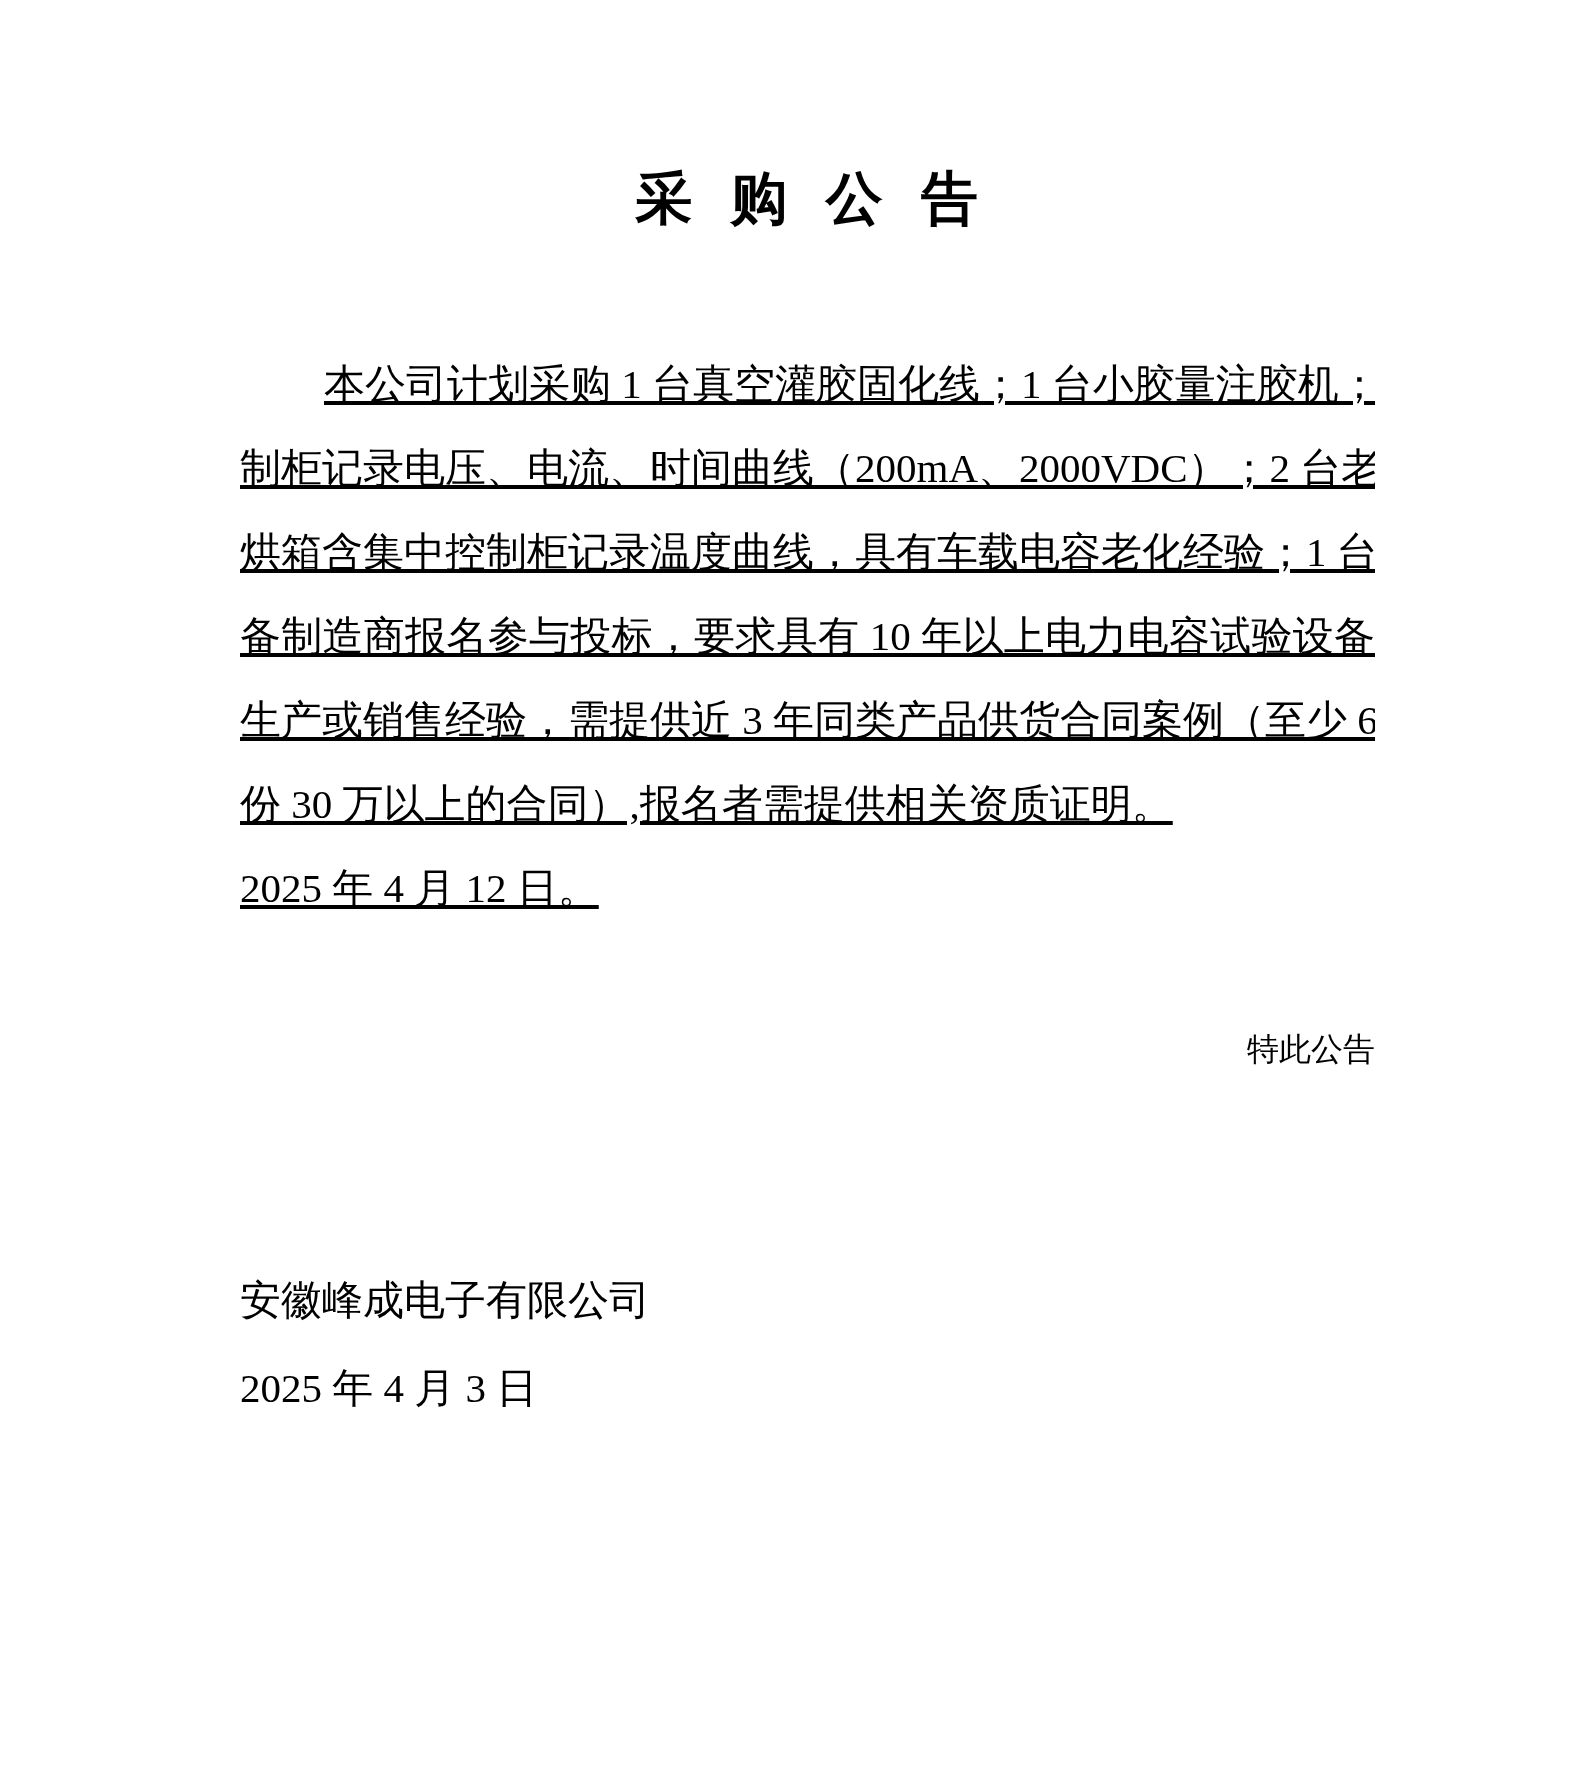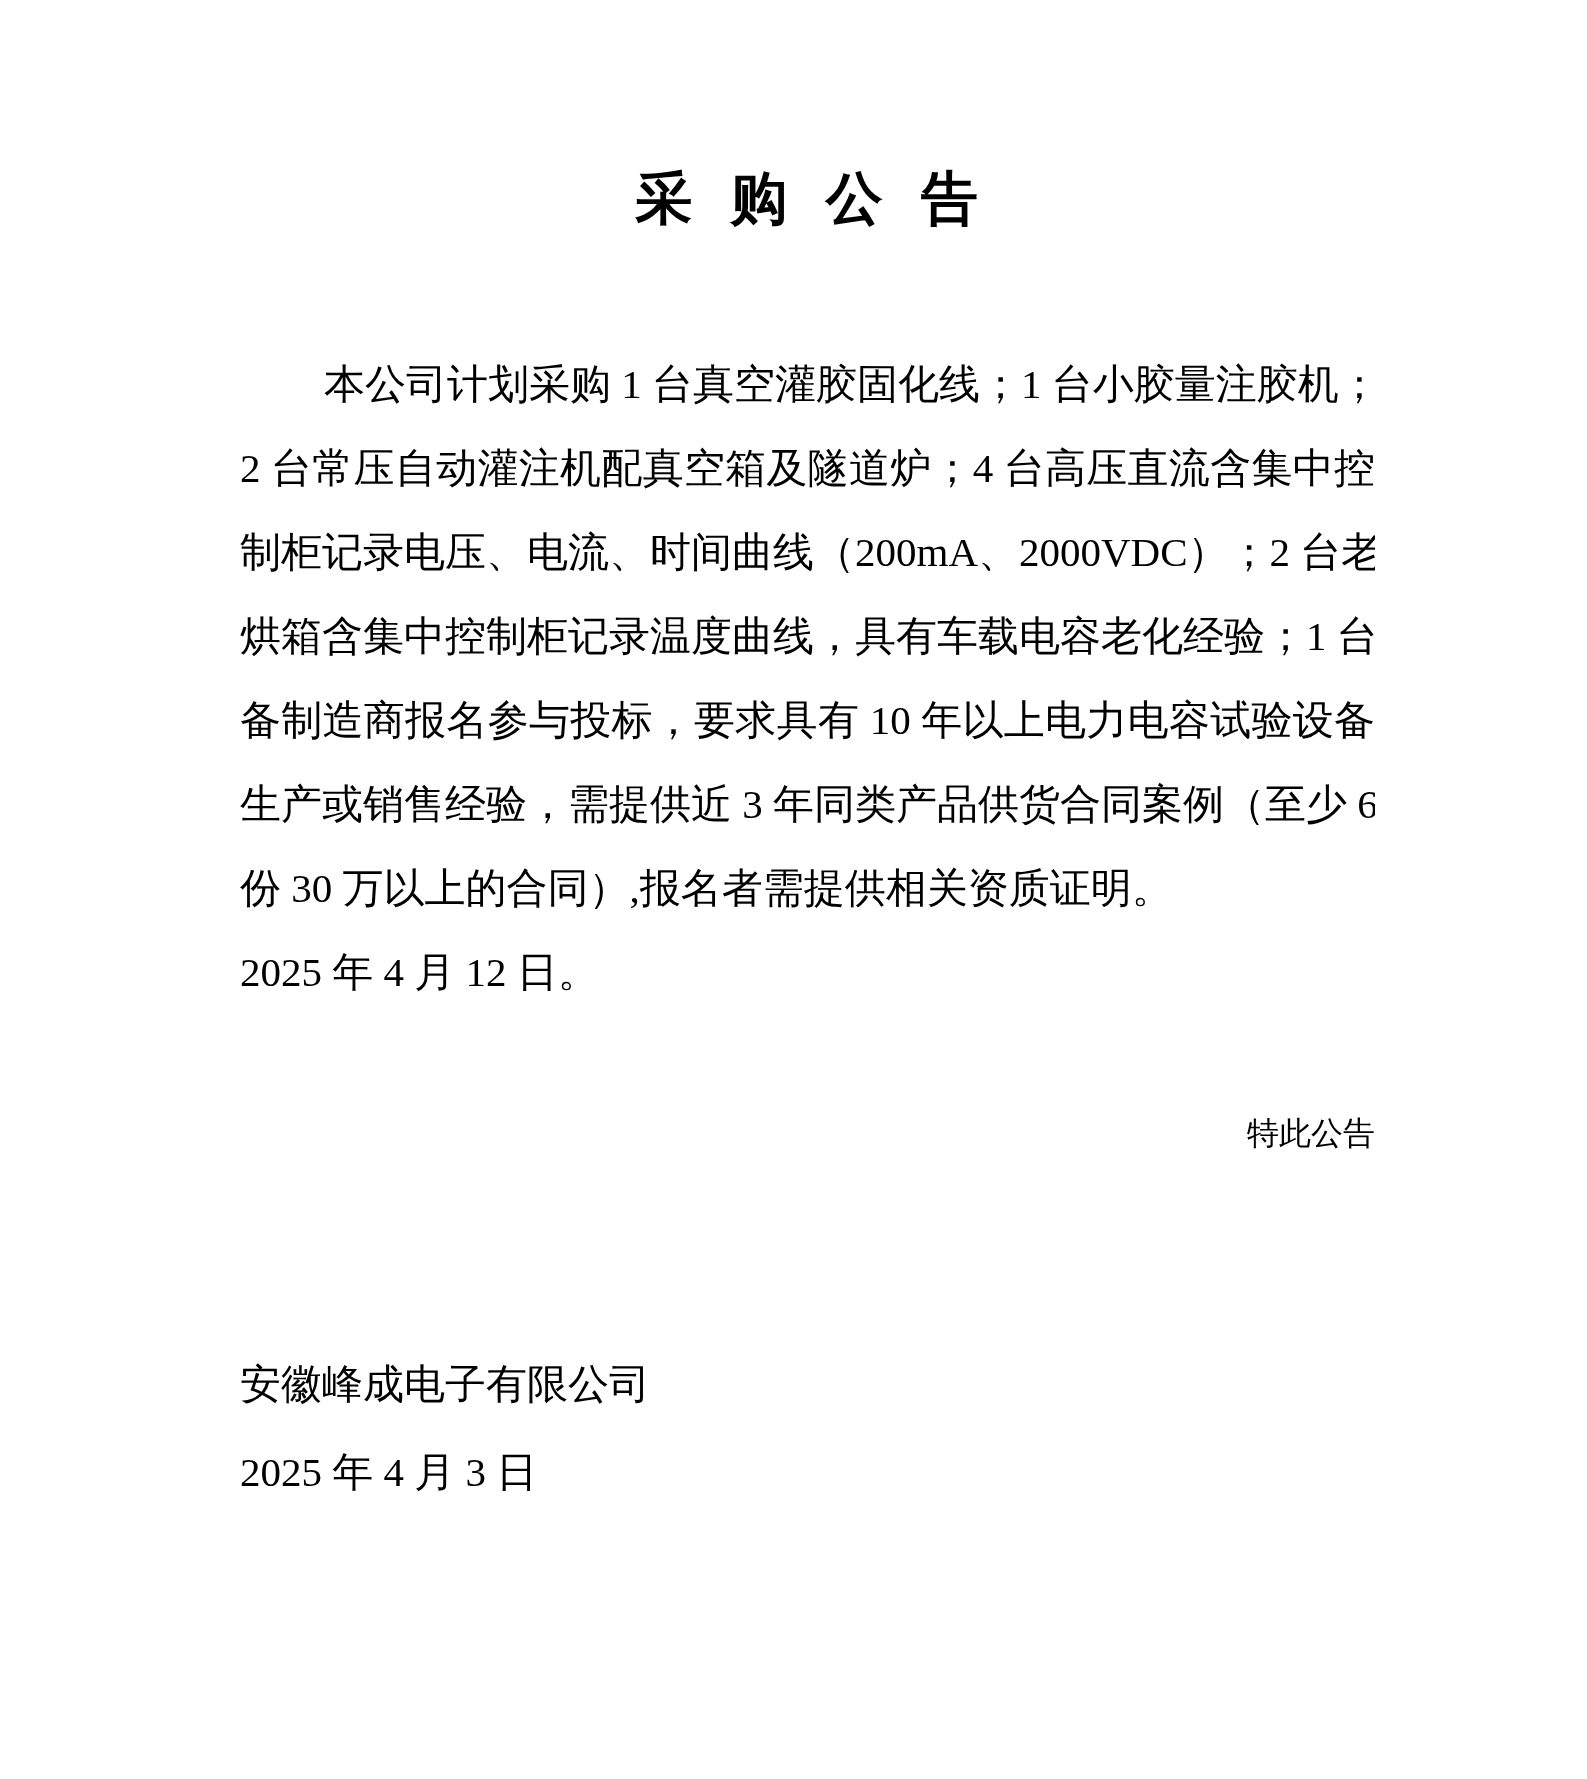--- a/index.html
+++ b/index.html
@@ -33,20 +33,21 @@
   .body-block {
     margin-top: 108px;
     font-size: 41px;
     line-height: 84px;
   }
   .line {
     white-space: nowrap;
     overflow: hidden;
     text-align: justify;
     text-align-last: justify;
+    text-decoration: underline;
   }
   .line.indent {
     text-indent: 84px;
   }
   .line.para-end {
     text-align: left;
     text-align-last: left;
   }
   .closing {
     margin-top: 77px;
@@ -70,21 +71,20 @@
 <body>
 
 <div class="page">
 
   <h1 class="doc-title">采 购 公 告</h1>
 
   <div class="body-block">
 
     <div>
       <div class="line indent">本公司计划采购 1 台真空灌胶固化线；1 台小胶量注胶机；</div>
-      <div class="line">2 台常压自动灌注机配真空箱及隧道炉；4 台高压直流含集中控</div>
       <div class="line">制柜记录电压、电流、时间曲线（200mA、2000VDC）；2 台老化</div>
       <div class="line">烘箱含集中控制柜记录温度曲线，具有车载电容老化经验；1 台</div>
       <div class="line">备制造商报名参与投标，要求具有 10 年以上电力电容试验设备</div>
       <div class="line">生产或销售经验，需提供近 3 年同类产品供货合同案例（至少 6</div>
       <div class="line para-end">份 30 万以上的合同）,报名者需提供相关资质证明。</div>
     </div>
 
     <div>
       <div class="line para-end">2025 年 4 月 12 日。</div>
     </div>

